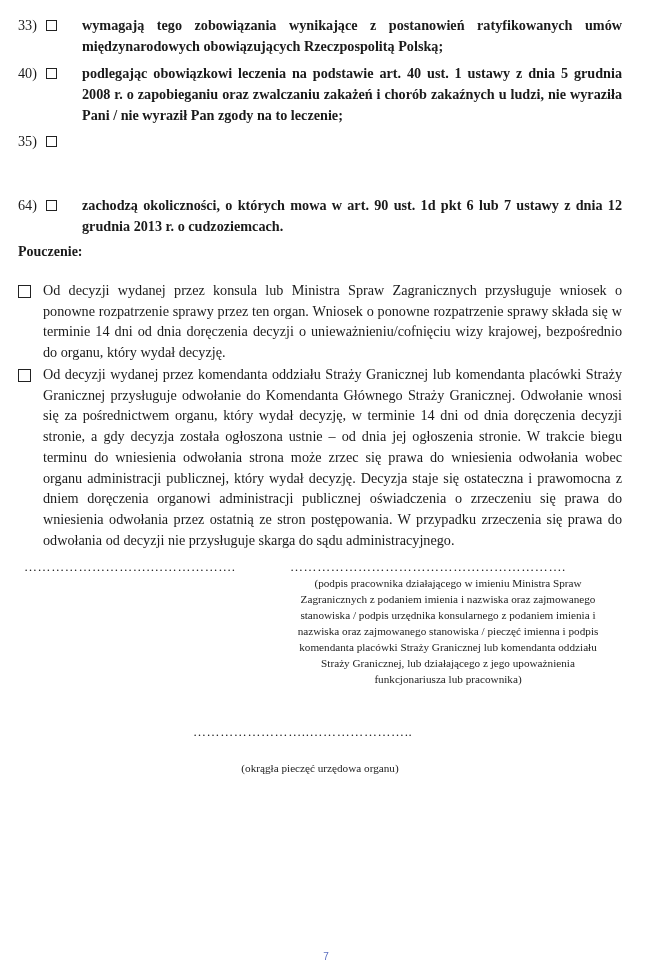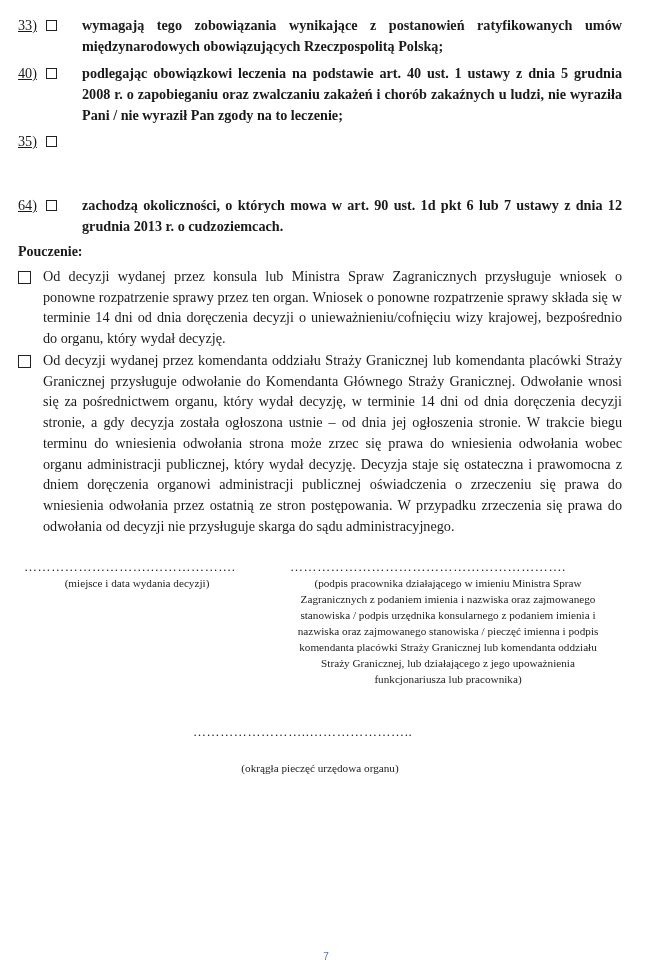--- a/index.html
+++ b/index.html
@@ -5,34 +5,34 @@
   html, body { margin: 0; padding: 0; background: #ffffff; }
   body {
     width: 652px; height: 971px; position: relative; overflow: hidden;
     font-family: "Liberation Serif", serif; color: #1a1a1a;
   }
   .page { position: absolute; left: 0; top: 0; width: 652px; height: 971px; }
   .item {
     position: absolute; left: 18px; width: 604px;
     font-size: 14.2px; line-height: 21px;
   }
-  .item .num { position: absolute; left: 0; top: 0; text-decoration: underline; }
+  .item .num { position: absolute; left: 0; top: 0; }
   .cb {
     display: inline-block; width: 11px; height: 11px;
     border: 1.2px solid #222; box-sizing: border-box; background: #fff;
   }
   .item .cb { position: absolute; left: 28px; top: 5px; }
   .item .txt { margin-left: 64px; text-align: justify; text-align-last: left; font-weight: bold; }
   .heading {
     position: absolute; left: 18px; top: 242px;
     font-weight: bold; font-size: 14px; line-height: 20px;
   }
   .note {
     position: absolute; left: 18px; width: 604px;
-    font-size: 14.2px; line-height: 20.7px;
+    font-size: 14.2px; line-height: 20.7px; margin-top: 14px;
   }
   .note .cb { position: absolute; left: 0; top: 5px; width: 13px; height: 13px; }
   .note .txt { margin-left: 25px; text-align: justify; text-align-last: left; }
   .dots { position: absolute; font-size: 13px; letter-spacing: 0.6px; color: #222; white-space: nowrap; }
   .caption { position: absolute; font-size: 11.2px; line-height: 16px; text-align: center; color: #222; }
   .pagenum { position: absolute; left: 0; width: 652px; top: 951px; text-align: center; font-size: 10px; color: #5b6fc0; font-family: "Liberation Sans", sans-serif; }
 </style>
 </head>
 <body>
 
@@ -67,21 +67,20 @@
     <span class="cb"></span>
     <div class="txt">Od decyzji wydanej przez konsula lub Ministra Spraw Zagranicznych przysługuje wniosek o ponowne rozpatrzenie sprawy przez ten organ. Wniosek o ponowne rozpatrzenie sprawy składa się w terminie 14 dni od dnia doręczenia decyzji o unieważnieniu/cofnięciu wizy krajowej, bezpośrednio do organu, który wydał decyzję.</div>
   </div>
 
   <div class="note" style="top:350px">
     <span class="cb"></span>
     <div class="txt">Od decyzji wydanej przez komendanta oddziału Straży Granicznej lub komendanta placówki Straży Granicznej przysługuje odwołanie do Komendanta Głównego Straży Granicznej. Odwołanie wnosi się za pośrednictwem organu, który wydał decyzję, w terminie 14 dni od dnia doręczenia decyzji stronie, a gdy decyzja została ogłoszona ustnie – od dnia jej ogłoszenia stronie. W trakcie biegu terminu do wniesienia odwołania strona może zrzec się prawa do wniesienia odwołania wobec organu administracji publicznej, który wydał decyzję. Decyzja staje się ostateczna i prawomocna z dniem doręczenia organowi administracji publicznej oświadczenia o zrzeczeniu się prawa do wniesienia odwołania przez ostatnią ze stron postępowania. W przypadku zrzeczenia się prawa do odwołania od decyzji nie przysługuje skarga do sądu administracyjnego.</div>
   </div>
 
   <div class="dots" style="left:24px; top:559px;">……………………….……………….</div>
-  <div class="caption" style="left:24px; top:575px; width:226px;">(miejsce i data wydania decyzji)</div>
 
   <div class="dots" style="left:290px; top:559px;">…………………………………………………….</div>
   <div class="caption" style="left:290px; top:575px; width:316px;">(podpis pracownika działającego w imieniu Ministra Spraw Zagranicznych z podaniem imienia i nazwiska oraz zajmowanego stanowiska / podpis urzędnika konsularnego z podaniem imienia i nazwiska oraz zajmowanego stanowiska / pieczęć imienna i podpis komendanta placówki Straży Granicznej lub komendanta oddziału Straży Granicznej, lub działającego z jego upoważnienia funkcjonariusza lub pracownika)</div>
 
   <div class="dots" style="left:193px; top:724px;">……………………..…………………..</div>
   <div class="caption" style="left:193px; top:760px; width:254px;">(okrągła pieczęć urzędowa organu)</div>
 
   <div class="pagenum">7</div>
 </div>
 

